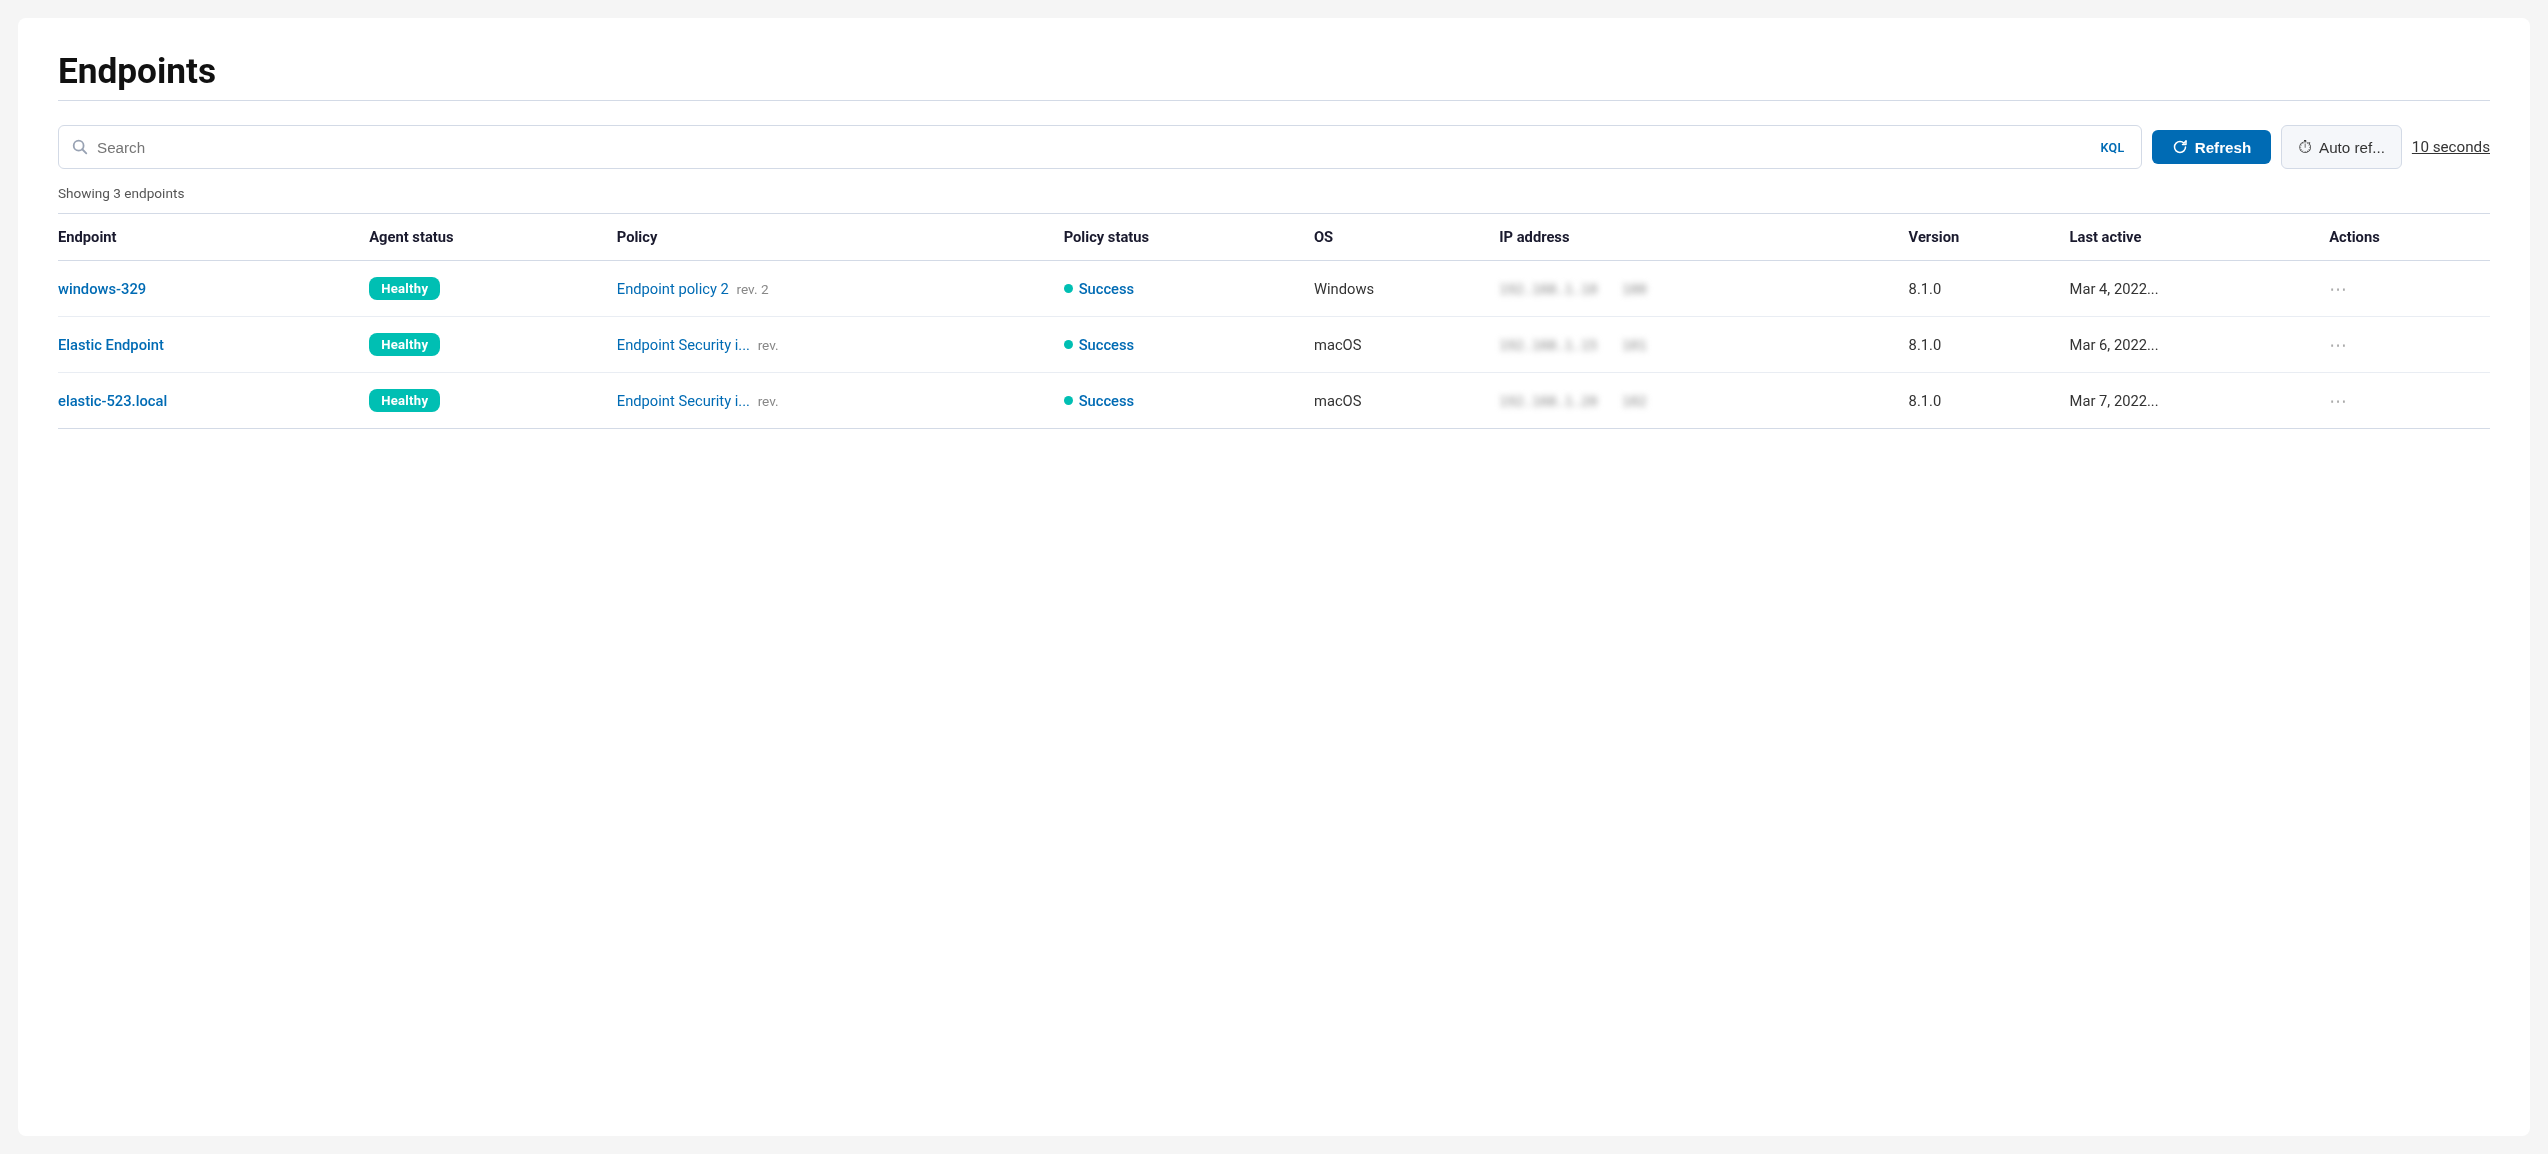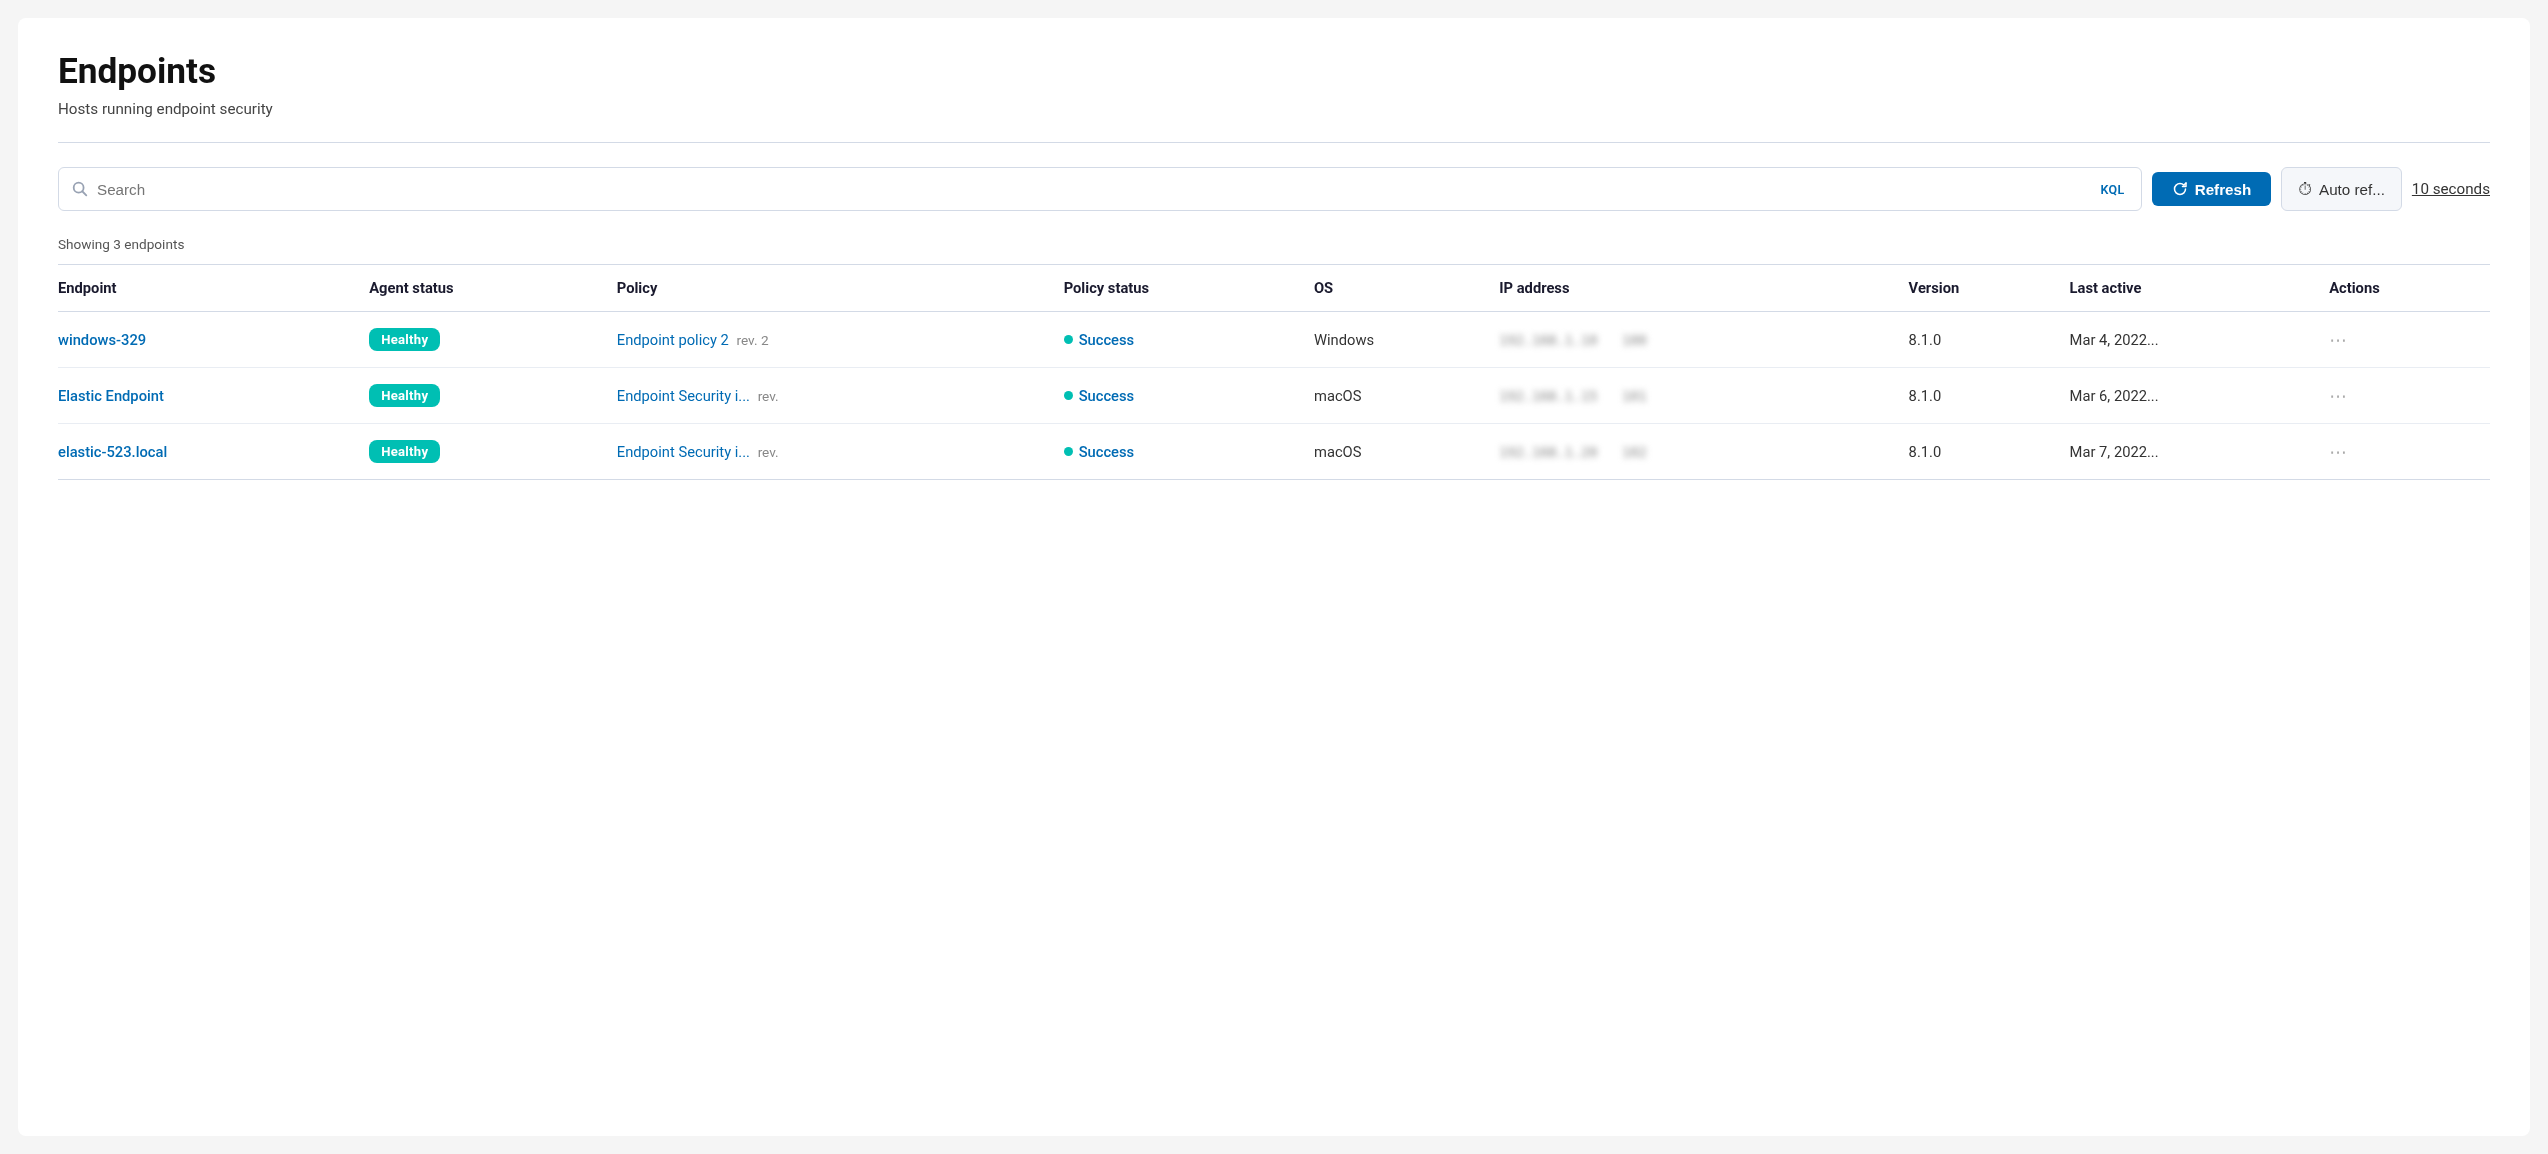--- a/index.html
+++ b/index.html
@@ -28,21 +28,21 @@
     }
     .divider {
       border: none;
       border-top: 1px solid #d3dae6;
       margin-bottom: 24px;
     }
     .toolbar {
       display: flex;
       align-items: center;
       gap: 10px;
-      margin-bottom: 25px;
+      margin-bottom: 16px;
     }
     .search-container {
       flex: 1;
       display: flex;
       align-items: center;
       border: 1px solid #d3dae6;
       border-radius: 6px;
       padding: 0 12px;
       height: 44px;
       background: #fff;
@@ -240,21 +240,20 @@
       border-radius: 4px;
       text-decoration: underline;
     }
   </style>
 </head>
 <body>
 
 <div class="page-wrapper">
 
   <h1 class="page-title">Endpoints</h1>
-  <p class="page-subtitle">Hosts running endpoint security</p>
 
   <hr class="divider">
 
   <div class="toolbar">
     <div class="search-container">
       <span class="search-icon-wrap">
         <svg width="18" height="18" viewBox="0 0 20 20" fill="none" xmlns="http://www.w3.org/2000/svg">
           <circle cx="8.5" cy="8.5" r="5.5" stroke="#98a2b3" stroke-width="2"></circle>
           <line x1="12.5" y1="12.5" x2="17" y2="17" stroke="#98a2b3" stroke-width="2" stroke-linecap="round"></line>
         </svg>

